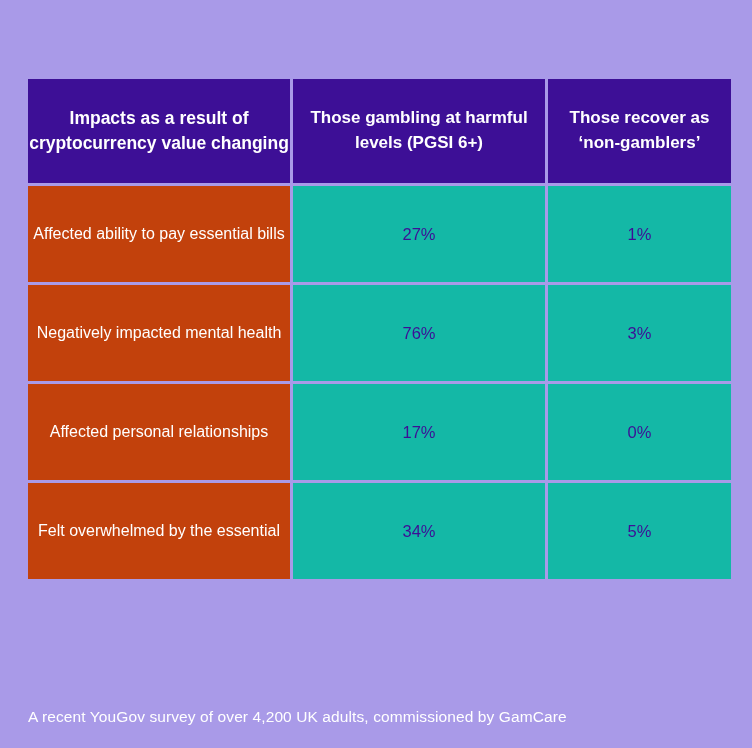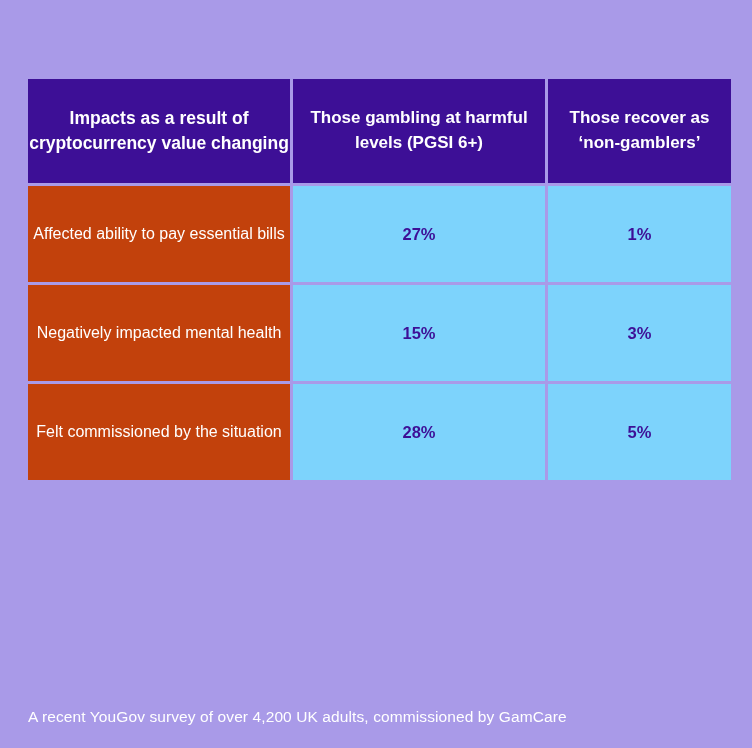--- a/index.html
+++ b/index.html
@@ -60,24 +60,24 @@
     color: #ffffff;
     font-size: 16px;
     line-height: 1.5;
     text-align: center;
     vertical-align: middle;
     height: 96px;
     padding: 6px 16px;
     box-sizing: border-box;
   }
   .value {
-    background: #7dd3fc;
+    background: #14b8a6;
     color: #3d0f96;
     font-size: 16.5px;
-    font-weight: bold;
+    font-weight: normal;
     text-align: center;
     vertical-align: middle;
     height: 96px;
     box-sizing: border-box;
   }
   .footnote {
     position: absolute;
     left: 28px;
     top: 708px;
     font-size: 15.5px;
@@ -105,26 +105,31 @@
         </tr>
       </thead>
       <tbody>
         <tr>
           <td class="rowlabel">Affected ability to pay essential bills</td>
           <td class="value">27%</td>
           <td class="value">1%</td>
         </tr>
         <tr>
           <td class="rowlabel">Negatively impacted mental health</td>
-          <td class="value">15%</td>
+          <td class="value">76%</td>
           <td class="value">3%</td>
         </tr>
         <tr>
-          <td class="rowlabel">Felt commissioned by the situation</td>
-          <td class="value">28%</td>
+          <td class="rowlabel">Affected personal relationships</td>
+          <td class="value">17%</td>
+          <td class="value">0%</td>
+        </tr>
+        <tr>
+          <td class="rowlabel">Felt overwhelmed by the essential</td>
+          <td class="value">34%</td>
           <td class="value">5%</td>
         </tr>
       </tbody>
     </table>
   </div>
 
   <div class="footnote">A recent YouGov survey of over 4,200 UK adults, commissioned by GamCare</div>
 
 </div>
 

